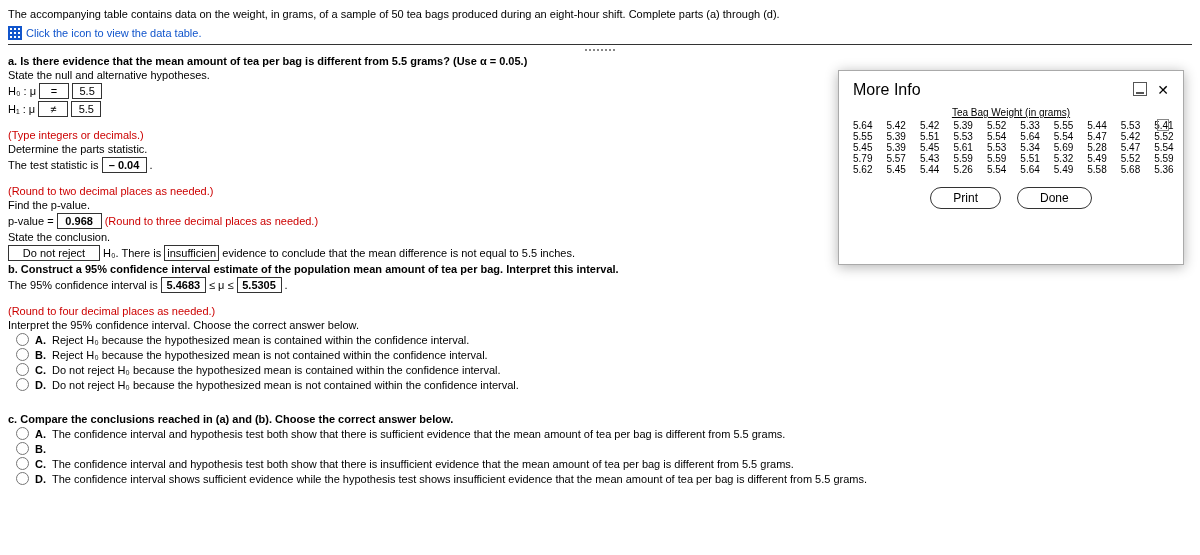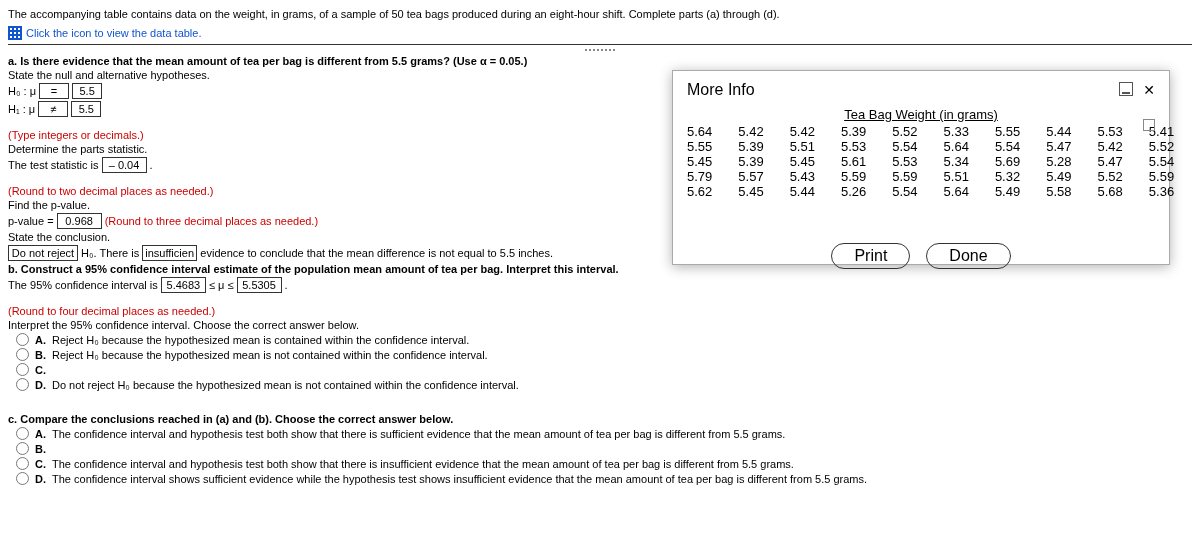--- a/index.html
+++ b/index.html
@@ -18,43 +18,43 @@
   .intro { margin-bottom: 6px; }
   .link-line { display:flex; align-items:center; gap:4px; color:#1155cc;}
   .table-icon { width:14px; height:14px; border:1px solid #1155cc; display:inline-flex; flex-wrap:wrap; }
   .table-icon span { width:33.3%; height:33.3%; border:0.5px solid #1155cc; box-sizing:border-box; }
   .hr { border-top:1px solid #333; margin:4px 0; }
   .dots { width:30px; border-top:2px dotted #888; margin:4px auto; }
   .section { margin:2px 0; }
   .bold { font-weight:bold; }
   input.box { border:1px solid #333; height:16px; font-size:11px; text-align:center; padding:0 2px; }
   .w30 { width:30px; }
-  .w45 { width:45px; }
+  .w45 { width:45px;font-weight:bold; }
   .w55 { width:55px; }
-  .w70 { width:70px; }
+  .w70 { width:92px; }
   .red-note { color:#cc0000;margin-top:12px; }
   .mc-line { display:flex; align-items:center; gap:6px; margin:2px 0 2px 8px; }
   .mc-line input[type=radio] { margin:0; }
   .modal {
     position:absolute;
-    top:70px; right:30px;
-    width:498px; height:195px;
+    top:70px; right:16px;
+    width:346px; height:195px;
     background:#fff; border:1px solid #aaa;
     box-shadow: 0 2px 12px rgba(0,0,0,.3);
     padding:10px 14px;
   }
   .modal-head { display:flex; justify-content:space-between; align-items:center; margin-bottom:8px; }
   .modal-title { font-size:16px; }
   .modal-ctrl { display:flex; gap:10px; font-size:14px; }
-  .data-grid { font-family: Arial; font-size:13px; }
+  .data-grid { font-family: Arial; font-size:10px; }
   .data-grid-title { text-align:center; text-decoration:underline; margin-bottom:2px; }
-  .data-row { display:flex; gap:26px; justify-content:space-between; }
+  .data-row { display:flex; gap:14px; justify-content:space-between; }
   .copy-ic { width:12px; height:12px; border:1px solid #888; position:absolute; right:14px; top:48px; }
   .modal-btns { display:flex; gap:16px; justify-content:center; margin-top:12px; }
-  .pill { border:1px solid #333; border-radius:14px; padding:3px 22px; font-size:16px; cursor:pointer;margin-top:32px; }
+  .pill { border:1px solid #333; border-radius:14px; padding:3px 22px; font-size:12px; cursor:pointer; }
 </style>
 </head>
 <body>
 
 <div class="intro">The accompanying table contains data on the weight, in grams, of a sample of 50 tea bags produced during an eight-hour shift. Complete parts (a) through (d).</div>
 <div class="link-line">
   <span class="table-icon">
       <span></span>
       <span></span>
       <span></span>
@@ -120,20 +120,21 @@
     <span>Reject H₀ because the hypothesized mean is contained within the confidence interval.</span>
   </div>
 <div class="mc-line">
     <input type="radio" name="bq" style=""> 
     <span class="bold">B.</span> 
     <span>Reject H₀ because the hypothesized mean is not contained within the confidence interval.</span>
   </div>
 <div class="mc-line">
     <input type="radio" name="bq" style=""> 
     <span class="bold">C.</span> 
+    <span>Do not reject H₀ because the hypothesized mean is contained within the confidence interval.</span>
   </div>
 <div class="mc-line">
     <input type="radio" name="bq" style=""> 
     <span class="bold">D.</span> 
     <span>Do not reject H₀ because the hypothesized mean is not contained within the confidence interval.</span>
   </div>
 
 <div class="section bold" style="margin-top:22px">c. Compare the conclusions reached in (a) and (b). Choose the correct answer below.</div>
 <div class="mc-line">
     <input type="radio" name="cq" style=""> 

